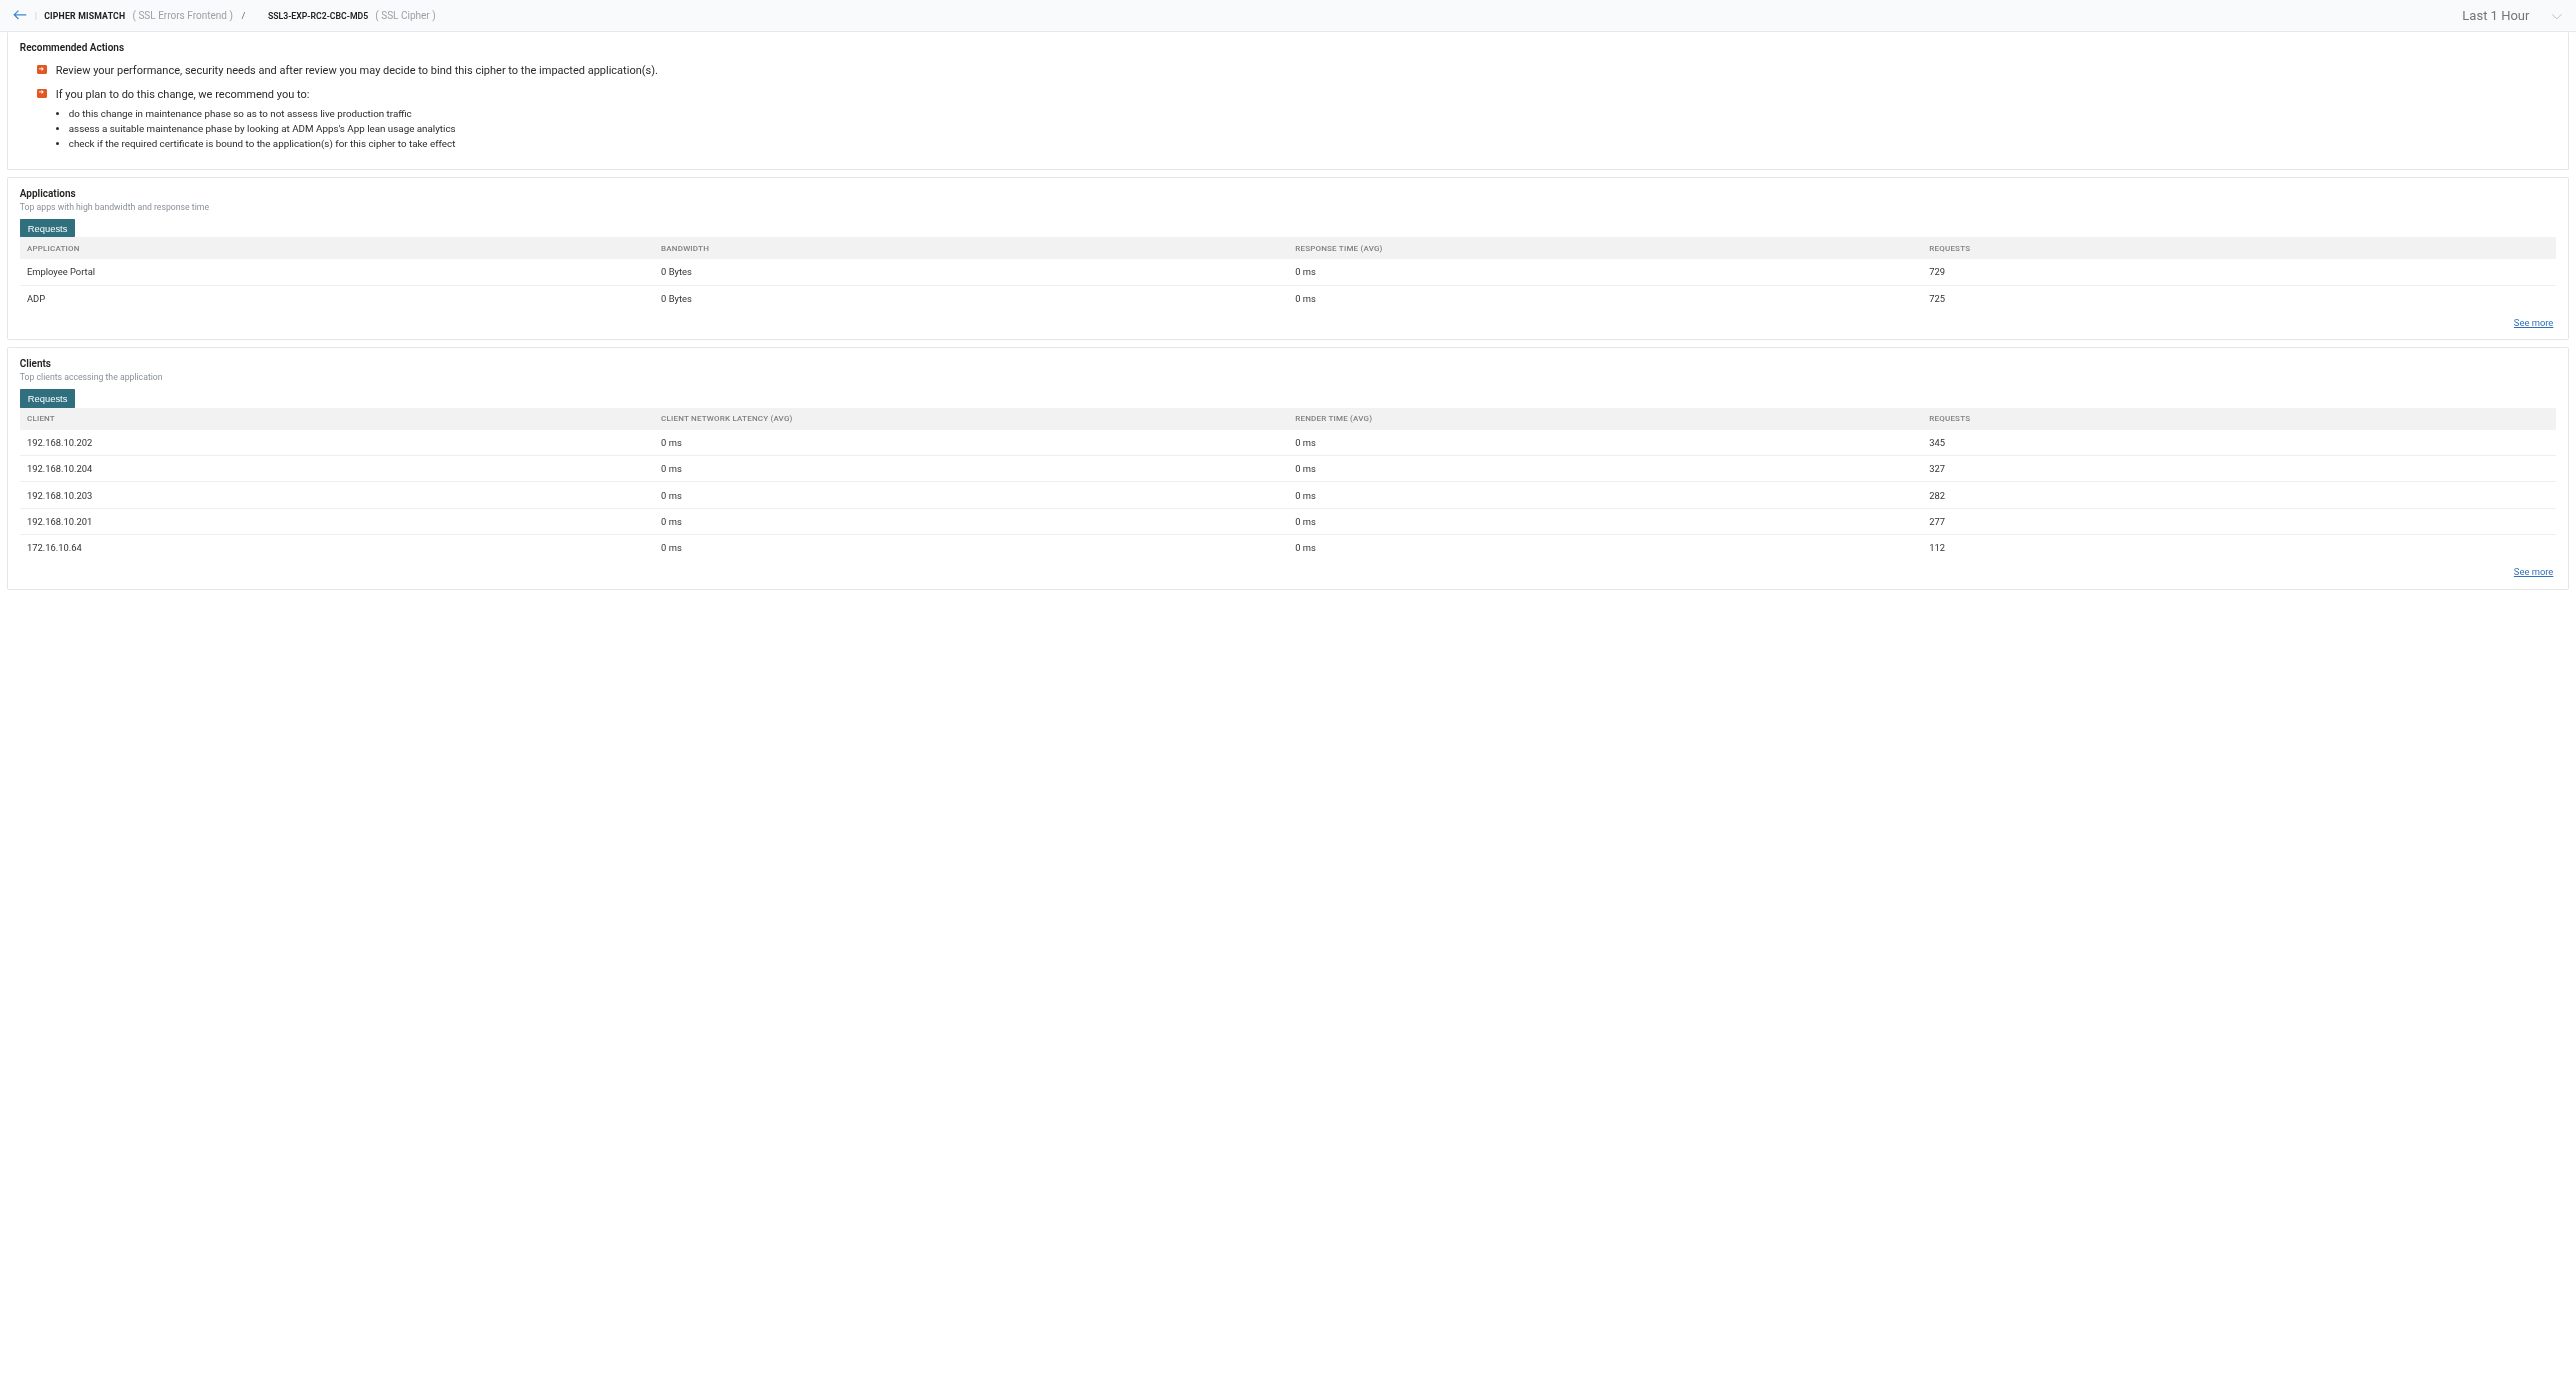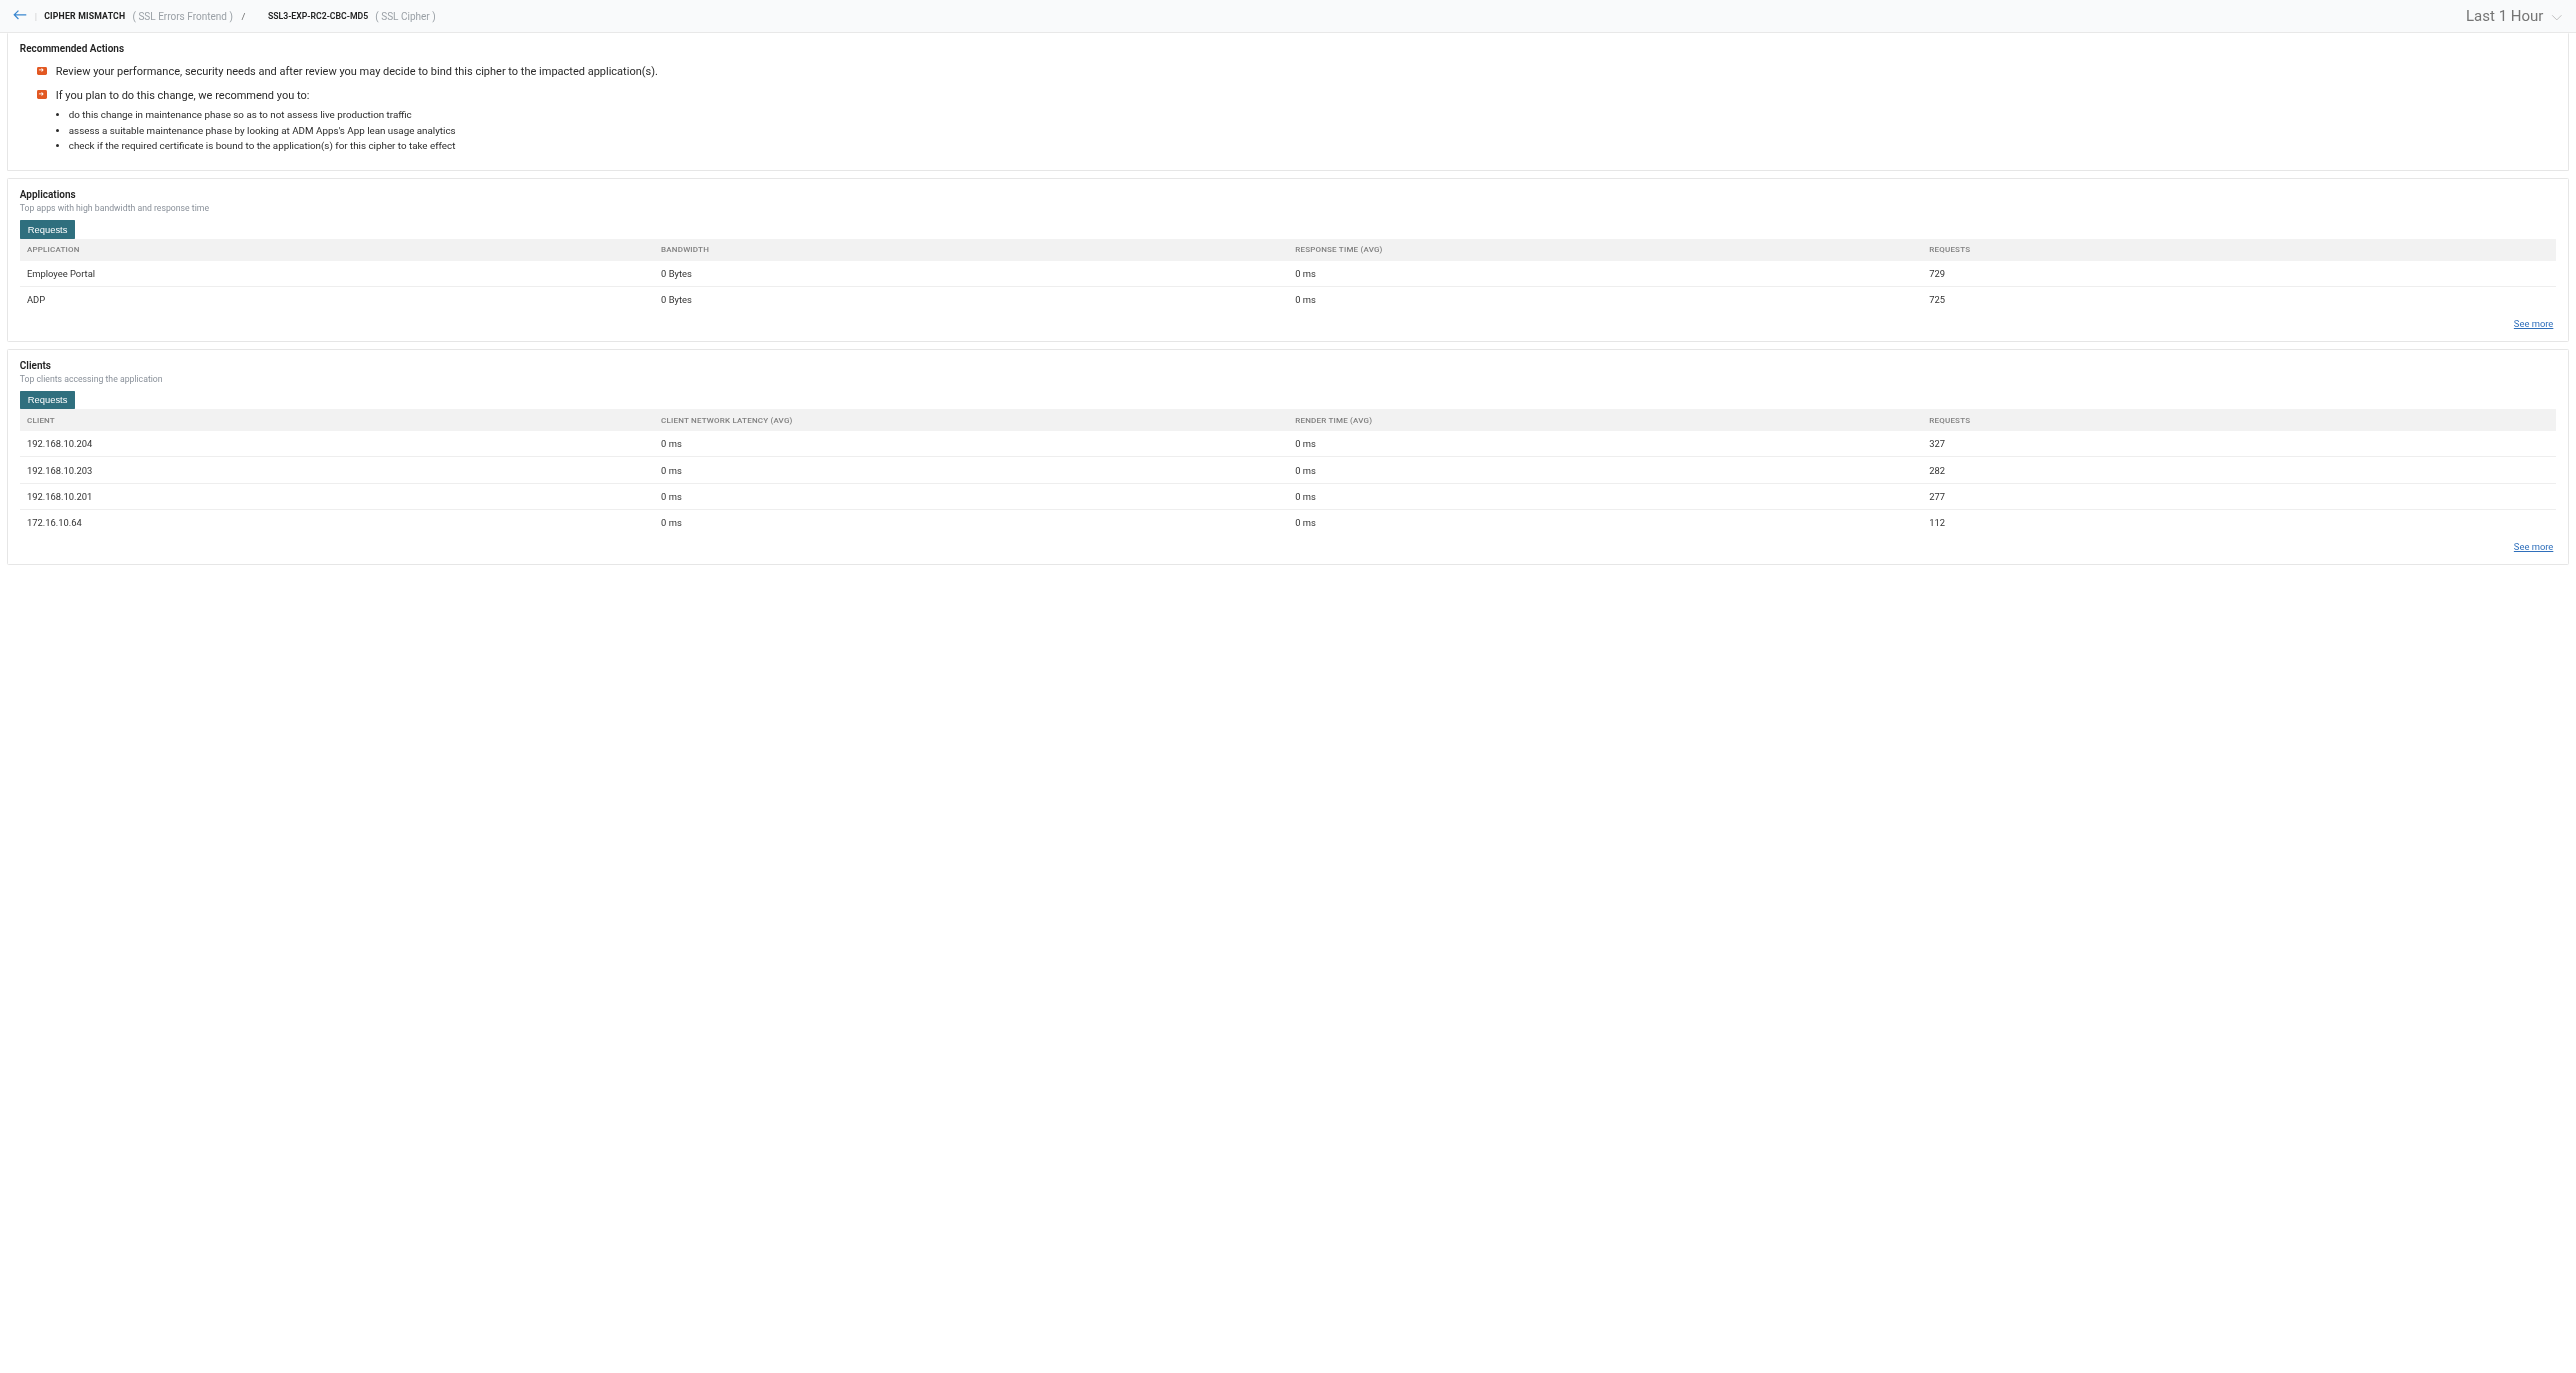--- a/index.html
+++ b/index.html
@@ -18,21 +18,21 @@
     border-bottom: 0.7px solid #e8e8e8;
     min-height: 32px;
   }
   .top-left { display: flex; align-items: center; gap: 7.2px; }
   .back-icon svg { width: 14.5px; height: 11.6px; stroke: #3a87d0; fill: none; stroke-width: 2; }
   .divider { color: #d0d0d0; }
   .crumb-main { font-weight: 700; color: #222; letter-spacing: 0.2px; font-size: 8.7px;}
   .crumb-sub { color: #9aa0a6; font-size: 10px;}
   .crumb-slash { color: #666; margin: 0 1.4px; }
   .crumb-second { font-weight: 600; color: #222; font-size: 8.7px; padding-left: 14px;}
-  .time-range { display: flex; align-items: flex-start; gap: 8px; color: #757575; cursor: pointer; font-size: 15px;}
+  .time-range { display: flex; align-items: flex-start; gap: 22px; color: #757575; cursor: pointer; font-size: 13px;}
   .chev-icon svg { width: 11.6px; height: 7.2px; stroke: #b8b8b8; fill: none; stroke-width: 1.5; }
   .panel {
     border: 0.7px solid #e6e6e6;
     border-radius: 1.4px;
     margin: 7.2px;
     background: #fff;
   }
   .panel-body { padding: 10px 11.6px; }
   .section-title { font-weight: 600; color: #222; font-size: 10px; margin-bottom: 2.9px; }
   .section-sub { color: #8a919a; font-size: 8.7px; margin-bottom: 7.2px; }
@@ -166,20 +166,26 @@
       <thead>
         <tr>
           <th class="col-w1">CLIENT</th>
           <th class="col-w2">CLIENT NETWORK LATENCY (AVG)</th>
           <th class="col-w3">RENDER TIME (AVG)</th>
           <th class="col-w4">REQUESTS</th>
         </tr>
       </thead>
       <tbody>
         <tr>
+          <td>192.168.10.202</td>
+          <td>0 ms</td>
+          <td>0 ms</td>
+          <td>345</td>
+        </tr>
+        <tr>
           <td>192.168.10.204</td>
           <td>0 ms</td>
           <td>0 ms</td>
           <td>327</td>
         </tr>
         <tr>
           <td>192.168.10.203</td>
           <td>0 ms</td>
           <td>0 ms</td>
           <td>282</td>

